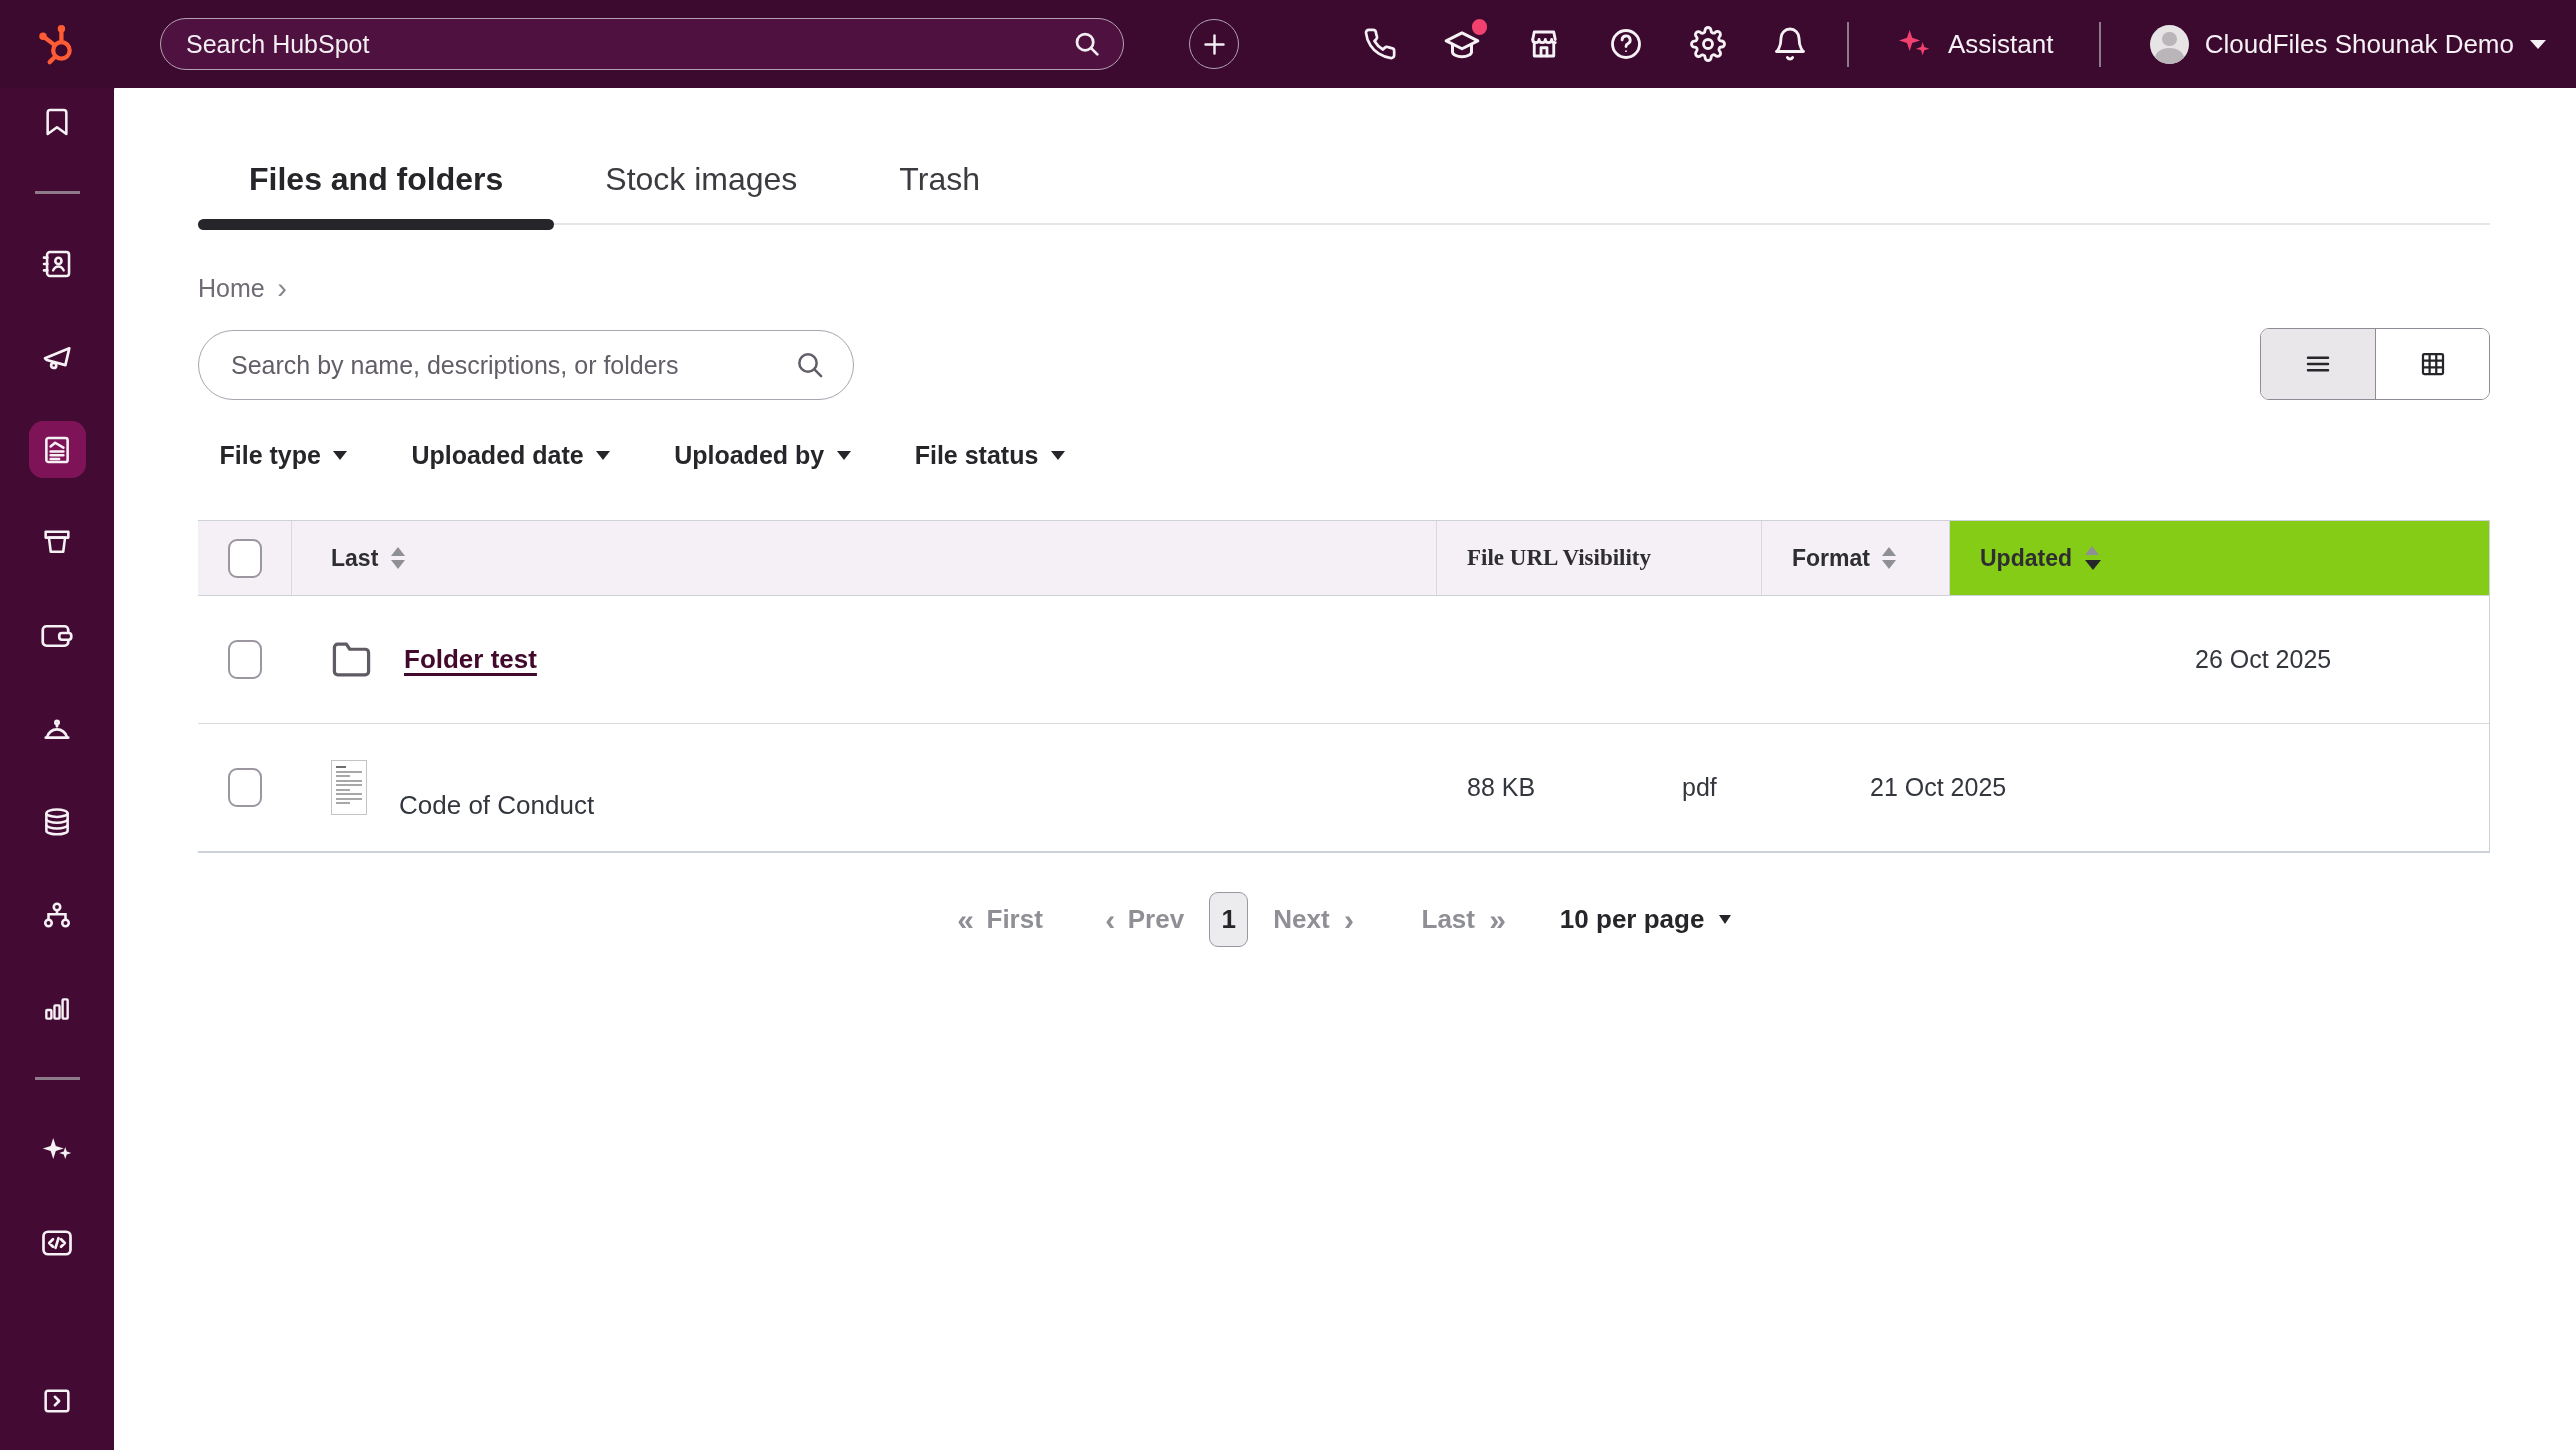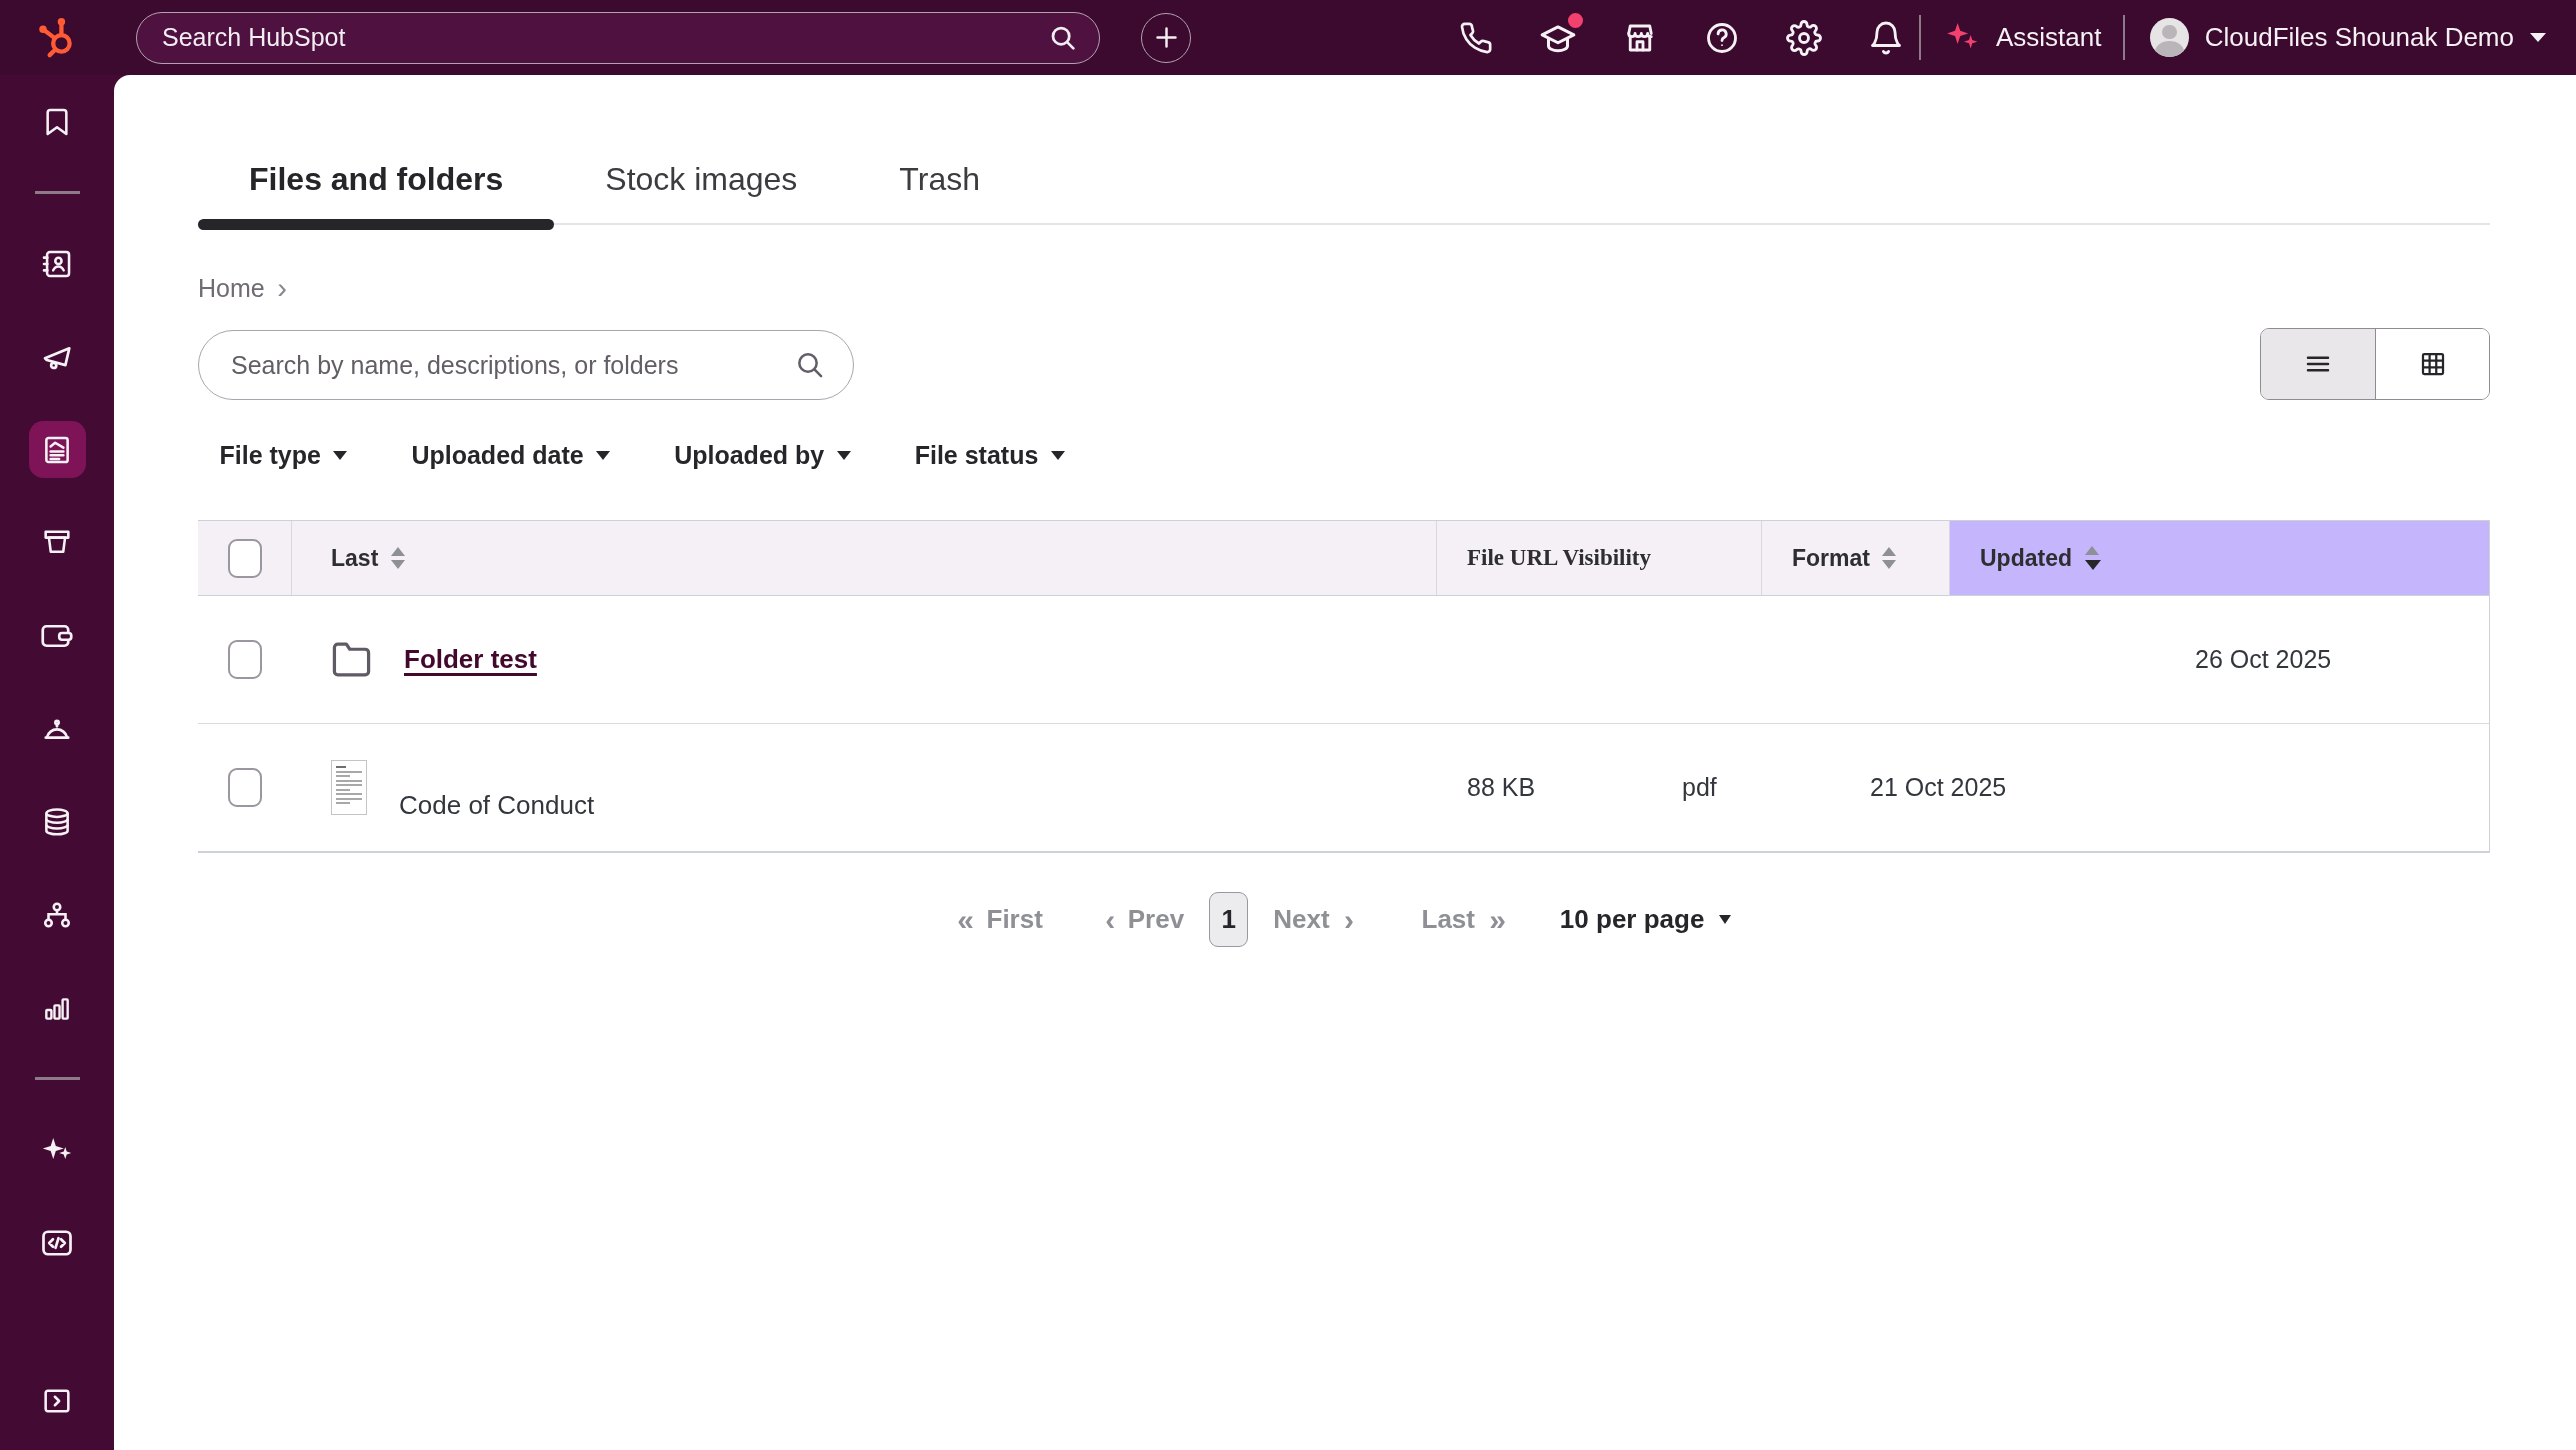--- a/index.html
+++ b/index.html
@@ -1,22 +1,22 @@
 <!DOCTYPE html>
 <html style="font-size:14.3px"><head>
 <meta charset="utf-8">
 <style>
   * { margin:0; padding:0; box-sizing:border-box; }
   html,body { width:2576px; height:1451px; overflow:hidden; background:#fff;
     font-family:"Liberation Sans", sans-serif; color:#2e2e31; }
   .root { position:relative; width:2576px; height:1451px; background:#430b33; }
 
   
-  .topbar { position:absolute; top:0; left:0; right:0; height:75px; background:#3b0a2e;
-    display:flex; align-items:center; z-index:5; }
+  .topbar { position:absolute; top:0; left:0; right:0; height:88px; background:#3b0a2e;
+    display:flex; align-items:center; z-index:5;gap:24px; }
   .logo { width:54px; height:54px; margin-left:30px; display:flex; align-items:center; justify-content:center; }
   .tsearch { position:relative; margin-left:52px; width:964px; height:52px; border:1.8px solid #b3a2b0;
     border-radius:26px; background:#4e1140; display:flex; align-items:center; }
   .tsearch input { flex:1; height:100%; background:transparent; border:none; outline:none;
     color:#fff; font-size:25px; padding:0 25px; font-family:"Liberation Sans",sans-serif; }
   .tsearch input::placeholder { color:#f3eef2; opacity:1; }
   .tsearch .mag { margin-right:21.5px; }
   .plusbtn { width:50px; height:50px; border:1.8px solid #b3a2b0; border-radius:50%; margin-left:41px;
     display:flex; align-items:center; justify-content:center; color:#f3eef2; }
   .ticons { display:flex; align-items:center; gap:41px; margin-left:auto; margin-right:0; }
@@ -89,21 +89,21 @@
   .c-vis   { width:325px;  flex:0 0 auto; display:flex; align-items:center; }
   .c-size  { width:215px;  flex:0 0 auto; display:flex; align-items:center; }
   .c-fmt   { width:188px;  flex:0 0 auto; display:flex; align-items:center; }
   .c-upd   { flex:1 1 auto; display:flex; align-items:center; }
   .thead { height:75px; background:#f5eff6; border-bottom:1.8px solid #cdd2d9; font-weight:bold; font-size:23px; }
   .thead .c-check { border-right:1.8px solid #ddd6e0; }
   .thead .c-name  { border-right:1.8px solid #ddd6e0; padding-left:39px; }
   .thead .c-vis   { border-right:1.8px solid #ddd6e0; padding-left:30px;font-family:Liberation Serif, serif; }
   .thead .c-size  { border-right:1.8px solid #ddd6e0; padding-left:30px; }
   .thead .c-fmt   { border-right:1.8px solid #ddd6e0; padding-left:30px; }
-  .thead .c-upd   { background:#c4b5fd; padding-left:30px; }
+  .thead .c-upd   { background:#84cc16; padding-left:30px; }
   .tbody-row { height:128px; background:#fff; border-bottom:1.8px solid #dadada; font-size:25px; }
   .tbody-row:last-child { border-bottom:1.8px solid #cdd2d9; }
   .cbx { width:34px; height:39px; border:2.7px solid #9b96a0; border-radius:9px; background:#fff; }
   .sort { display:inline-flex; flex-direction:column; gap:4.5px; margin-left:12.5px; }
   .tri-up { width:0; height:0; border-left:7.2px solid transparent; border-right:7.2px solid transparent;
     border-bottom:9px solid #8f8f96; }
   .tri-dn { width:0; height:0; border-left:7.2px solid transparent; border-right:7.2px solid transparent;
     border-top:9px solid #8f8f96; }
   .tri-dn.dark { border-top-color:#26262a; border-left-width:8px; border-right-width:8px; border-top-width:10.7px; }
   .nm-wrap { display:flex; align-items:center; gap:32px; padding-left:39px; }

